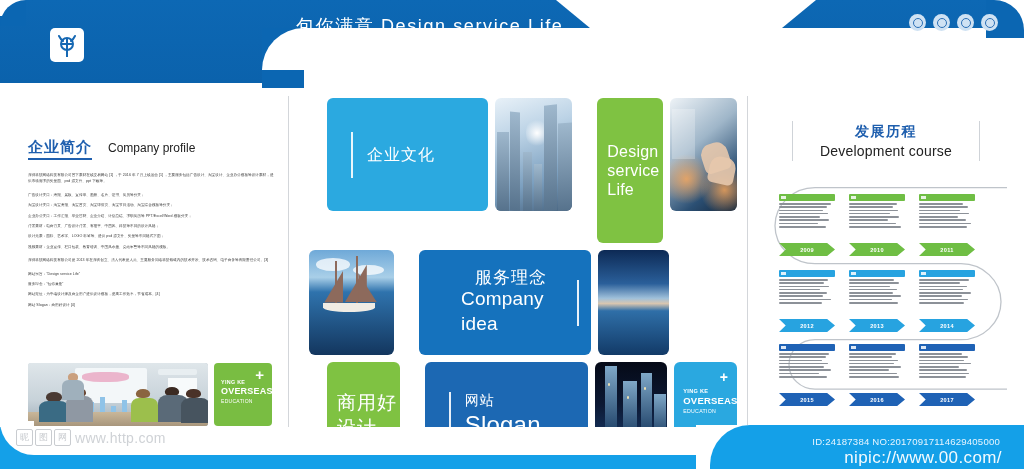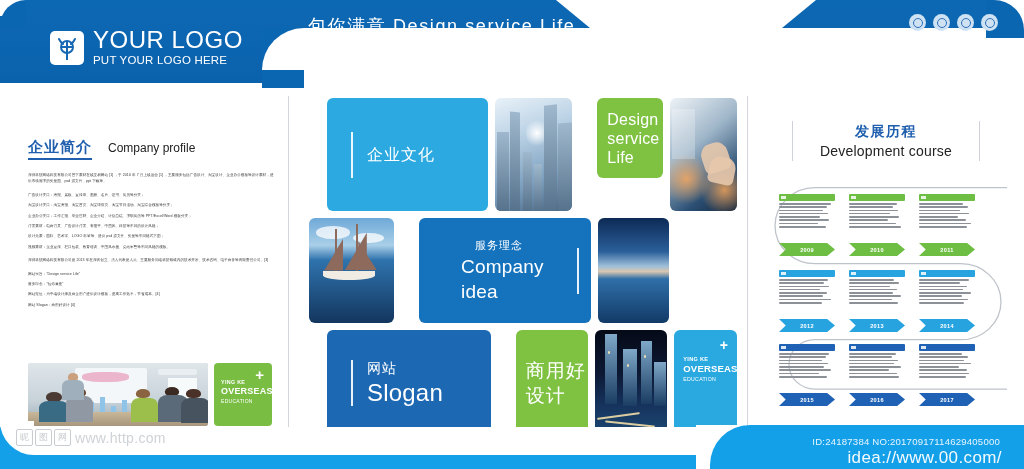--- a/index.html
+++ b/index.html
@@ -63,21 +63,21 @@
     width: 34px; height: 34px; background:#fff; border-radius:5px;
     position:relative; flex:0 0 auto;
   }
   .logo-text .l1 {
     color:#fff; font-size:24px; letter-spacing:.5px; line-height:24px; font-weight:400;
   }
   .logo-text .l2 {
     color:#fff; font-size:11.5px; letter-spacing:.2px; line-height:14px; margin-top:1px;
   }
   .header-title {
-    position:absolute; left:308px; top:14px;
+    position:absolute; left:296px; top:14px;
     color:#ffffff; font-size:18px; letter-spacing:1.6px; white-space:nowrap;
   }
   .hdr-icons { position:absolute; right:26px; top:14px; display:flex; gap:7px; }
   .hdr-icons .ci { width:17px; height:17px; border-radius:50%; background:#cfe2f3; position:relative; }
   .hdr-icons .ci:after{
     content:""; position:absolute; left:50%; top:50%; transform:translate(-50%,-50%);
     width:8px; height:8px; border:1.4px solid #2b6fb5; border-radius:50%;
   }
 
   
@@ -240,24 +240,20 @@
 
   <div class="logo-wrap">
     <div class="logo-mark">
       <svg width="34" height="34" viewBox="0 0 34 34">
         <path d="M9 8 q2 4 4 5" stroke="#1668b3" stroke-width="2" fill="none" stroke-linecap="round"></path>
         <path d="M25 8 q-2 4 -4 5" stroke="#1668b3" stroke-width="2" fill="none" stroke-linecap="round"></path>
         <circle cx="17" cy="16" r="6" stroke="#1668b3" stroke-width="2" fill="none"></circle>
         <line x1="17" y1="10" x2="17" y2="29" stroke="#1668b3" stroke-width="2"></line>
         <line x1="11" y1="16" x2="23" y2="16" stroke="#1668b3" stroke-width="2"></line>
       </svg>
-    </div>
-    <div class="logo-text">
-      <div class="l1">YOUR LOGO</div>
-      <div class="l2">PUT YOUR LOGO HERE</div>
     </div>
   </div>
 
   <div class="header-title">包你满意 Design service Life</div>
 
   <div class="hdr-icons">
     <div class="ci"></div>
     <div class="ci"></div>
     <div class="ci"></div>
     <div class="ci"></div>
@@ -333,21 +329,21 @@
       <div class="tile ph ph-cityA" style="width:86px;height:113px;">
         <div class="sun"></div>
         <div class="bld" style="left:2%;top:30%;width:16%;height:70%;"></div>
         <div class="bld" style="left:19%;top:12%;width:13%;height:88%;transform:skewY(6deg);"></div>
         <div class="bld" style="left:63%;top:6%;width:17%;height:94%;transform:skewY(-7deg);"></div>
         <div class="bld" style="left:81%;top:22%;width:19%;height:78%;transform:skewY(-4deg);"></div>
         <div class="bld" style="left:36%;top:48%;width:12%;height:52%;"></div>
         <div class="bld" style="left:50%;top:58%;width:11%;height:42%;"></div>
       </div>
 
-      <div class="tile text" style="width:73px;height:80px;background:#7fc242;">
+      <div class="tile text" style="width:73px;height:145px;background:#7fc242;">
         <div class="tile-inner" style="padding-left:10px;">
           <div class="t-en stack" style="white-space:pre-line;">Design
 service
 Life</div>
         </div>
       </div>
 
       <div class="tile ph ph-biz" style="width:75px;height:113px;">
         <div class="glow" style="left:-10%;top:48%;width:70%;height:48%;"></div>
         <div class="glow" style="left:46%;top:58%;width:70%;height:46%;"></div>
@@ -366,41 +362,41 @@
         <div class="sail" style="left:18%;top:20%;width:22%;height:30%;clip-path:polygon(100% 0,100% 100%,0 100%);"></div>
         <div class="sail" style="left:42%;top:14%;width:26%;height:36%;clip-path:polygon(100% 0,100% 100%,0 100%);"></div>
         <div class="sail" style="left:58%;top:22%;width:22%;height:28%;clip-path:polygon(0 0,100% 100%,0 100%);"></div>
         <div class="hull" style="left:16%;top:50%;width:62%;height:9%;"></div>
       </div>
 
 
       <div class="tile text" style="width:172px;height:105px;background:#1572bd;">
         <div class="tile-inner" style="padding-left:0;margin-left:40px;width:120px;text-align:left;">
           <div class="tile-rule-r"></div>
-          <div class="t-cn" style="font-size:11px;line-height:17px;padding-left:16px;">服务理念</div>
+          <div class="t-cn" style="font-size:17px;line-height:17px;padding-left:16px;">服务理念</div>
           <div class="t-en big" style="padding-left:2px;">Company idea</div>
         </div>
       </div>
 
       <div class="tile ph ph-sea" style="width:71px;height:105px;"></div>
     </div>
 
     <div class="grid-row">
+      <div class="tile text" style="width:80px;height:106px;background:#7fc242;">
+        <div class="tile-inner" style="padding-left:10px;">
+          <div class="t-cn big" style="white-space:pre-line;">商用好
+设计</div>
+        </div>
+      </div>
+
       <div class="tile text" style="width:180px;height:106px;background:#1c68b3;">
         <div class="tile-inner" style="margin-left:24px;">
           <div class="tile-rule-l"></div>
           <div class="t-cn" style="font-size:14px;line-height:19px;">网站</div>
           <div class="t-en" style="font-size:24px;line-height:29px;">Slogan</div>
-        </div>
-      </div>
-
-      <div class="tile text" style="width:80px;height:106px;background:#7fc242;">
-        <div class="tile-inner" style="padding-left:10px;">
-          <div class="t-cn big" style="white-space:pre-line;">商用好
-设计</div>
         </div>
       </div>
 
       <div class="tile ph ph-night" style="width:79px;height:106px;">
         <div class="tow" style="left:14%;top:4%;width:16%;height:66%;"></div>
         <div class="tow" style="left:38%;top:18%;width:20%;height:54%;"></div>
         <div class="tow" style="left:64%;top:10%;width:15%;height:60%;"></div>
         <div class="tow" style="left:82%;top:30%;width:16%;height:42%;"></div>
         <div class="lt" style="left:18%;top:20%;width:2px;height:3px;"></div>
         <div class="lt" style="left:44%;top:32%;width:2px;height:3px;"></div>
@@ -603,15 +599,15 @@
   <div class="nipic">
     <div class="boxes">
       <span>昵</span>
       <span>图</span>
       <span>网</span>
     </div>
     <div class="url">www.http.com</div>
   </div>
 
   <div class="foot-id">ID:24187384 NO:20170917114629405000</div>
-  <div class="foot-url">idea://www.00.com/</div>
+  <div class="foot-url">nipic://www.00.com/</div>
 
 </div>
 
 </body></html>

